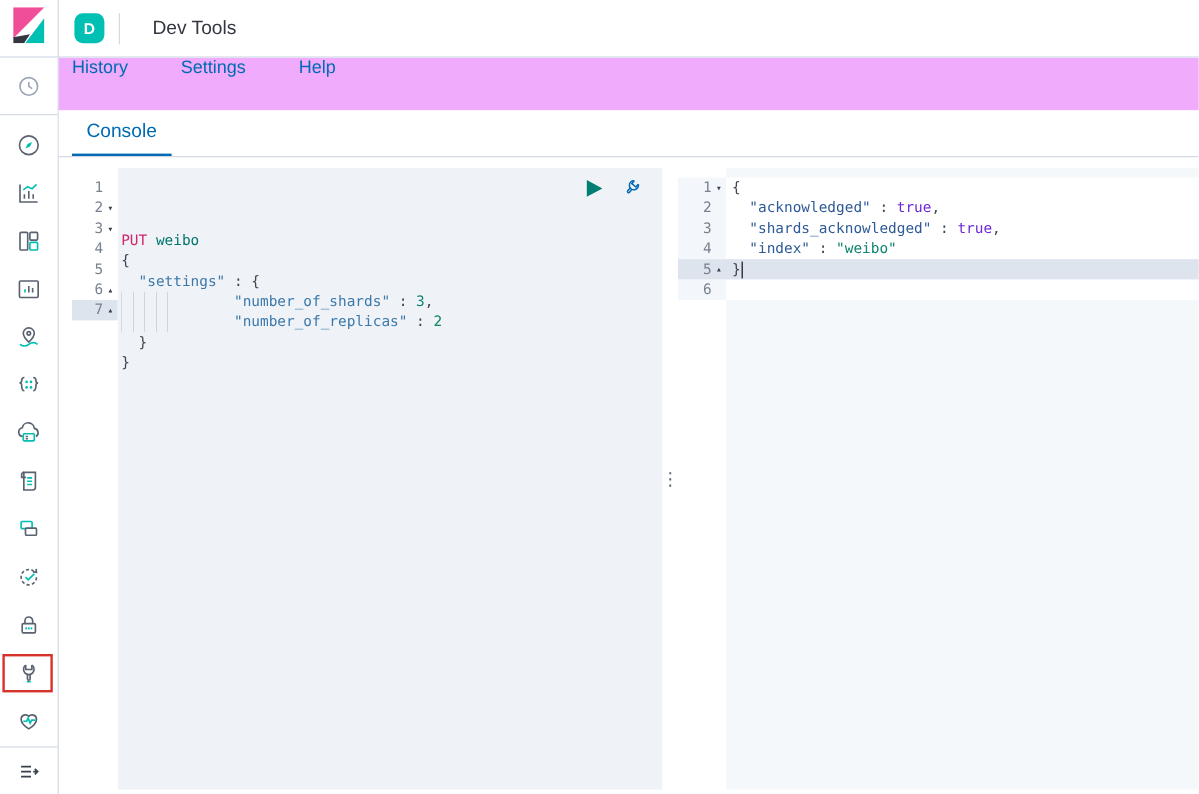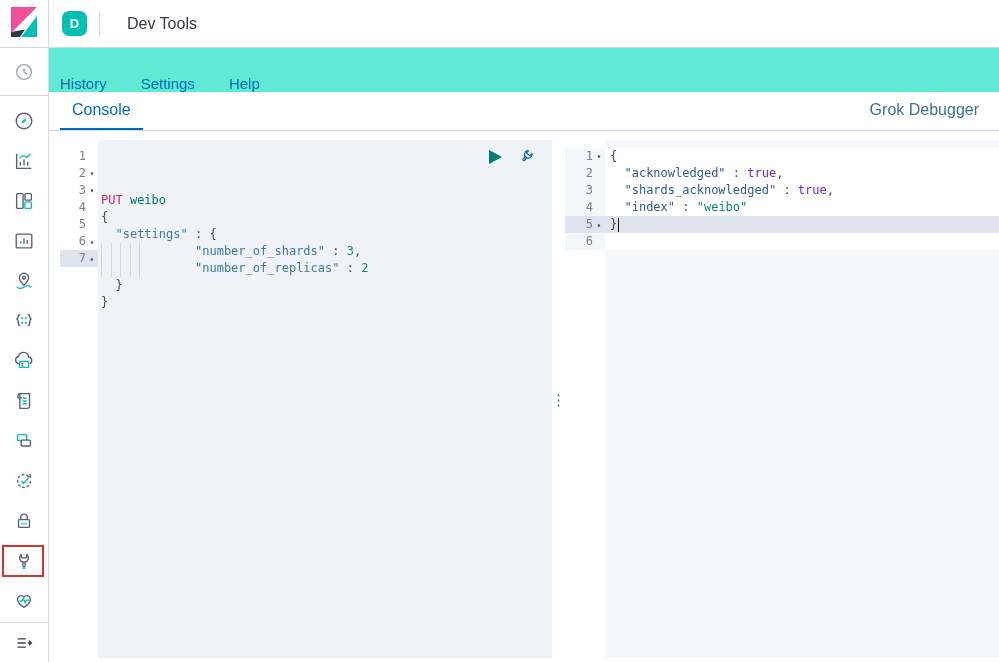--- a/index.html
+++ b/index.html
@@ -16,23 +16,23 @@
   
   .sidebar { position:absolute; top:48px; left:0; width:49px; height:614px; background:#fff; border-right:1px solid #d3dae6; display:flex; flex-direction:column; }
   .sb-top { height:48px; border-bottom:1px solid #d3dae6; display:flex; align-items:center; justify-content:center; }
   .sb-apps { padding-top:5px; display:flex; flex-direction:column; }
   .sb-item { width:48px; height:40px; display:flex; align-items:center; justify-content:center; cursor:pointer; position:relative; }
   .sb-item.highlighted::before { content:""; position:absolute; left:2px; right:4px; top:4px; bottom:4px; border:2px solid #d6332b; }
   .sb-bottom { margin-top:auto; border-top:1px solid #d3dae6; height:40px; display:flex; align-items:center; justify-content:center; }
   .sb-item svg { display:block; }
 
   
-  .navlinks { position:absolute; top:48px; left:49px; right:0; height:44px; background:#5eead4; display:flex; align-items:flex-end; padding-left:11px; gap:34px; }
+  .navlinks { position:absolute; top:48px; left:49px; right:0; height:44px; background:#f0abfc; display:flex; align-items:flex-start; padding-left:11px; gap:44px; }
   .nav-link { color:#006bb4; font-size:15px; cursor:pointer; }
-  .tabsrow { position:absolute; top:92px; left:49px; right:0; height:39px; background:#fff; border-bottom:1px solid #d3dae6; display:flex; align-items:stretch; padding-left:11px;justify-content:space-between; }
+  .tabsrow { position:absolute; top:92px; left:49px; right:0; height:39px; background:#fff; border-bottom:1px solid #d3dae6; display:flex; align-items:stretch; padding-left:11px; }
   .tab { padding:0 12px; margin-right:8px; display:flex; align-items:center; font-size:16px; color:#3f6d9e; cursor:pointer; border-bottom:2px solid transparent; }
   .tab.active { color:#006bb4; border-bottom-color:#006bb4; }
 
   
   .console { position:absolute; left:60px; top:140px; width:939px; height:518px; }
   .panel { position:absolute; top:0; bottom:0; font-family:"DejaVu Sans Mono", monospace; font-size:12px; }
   .panel-left  { left:0; width:492px; background:linear-gradient(to right, #ffffff 38px, #eff3f8 38px); }
   .panel-right { left:505px; width:434px; background:linear-gradient(to right, #ffffff 40px, #f5f8fb 40px); }
   .lines { padding-top:8px; }
   .row { display:flex; height:17px; line-height:17px; }
@@ -234,21 +234,20 @@
   </div>
 
   <div class="navlinks" id="navlinks">
       <span class="nav-link">History</span>
       <span class="nav-link">Settings</span>
       <span class="nav-link">Help</span>
     </div>
 
   <div class="tabsrow" id="tabsrow">
       <div class="tab active">Console</div>
-      <div class="tab">Grok Debugger</div>
     </div>
 
   <div class="console">
     <div class="panel panel-left">
       <div class="lines" id="req-lines">
           <div class="row">
             <div class="gut">
               <span class="n">1</span>
               <span class="c"></span>
             </div>

